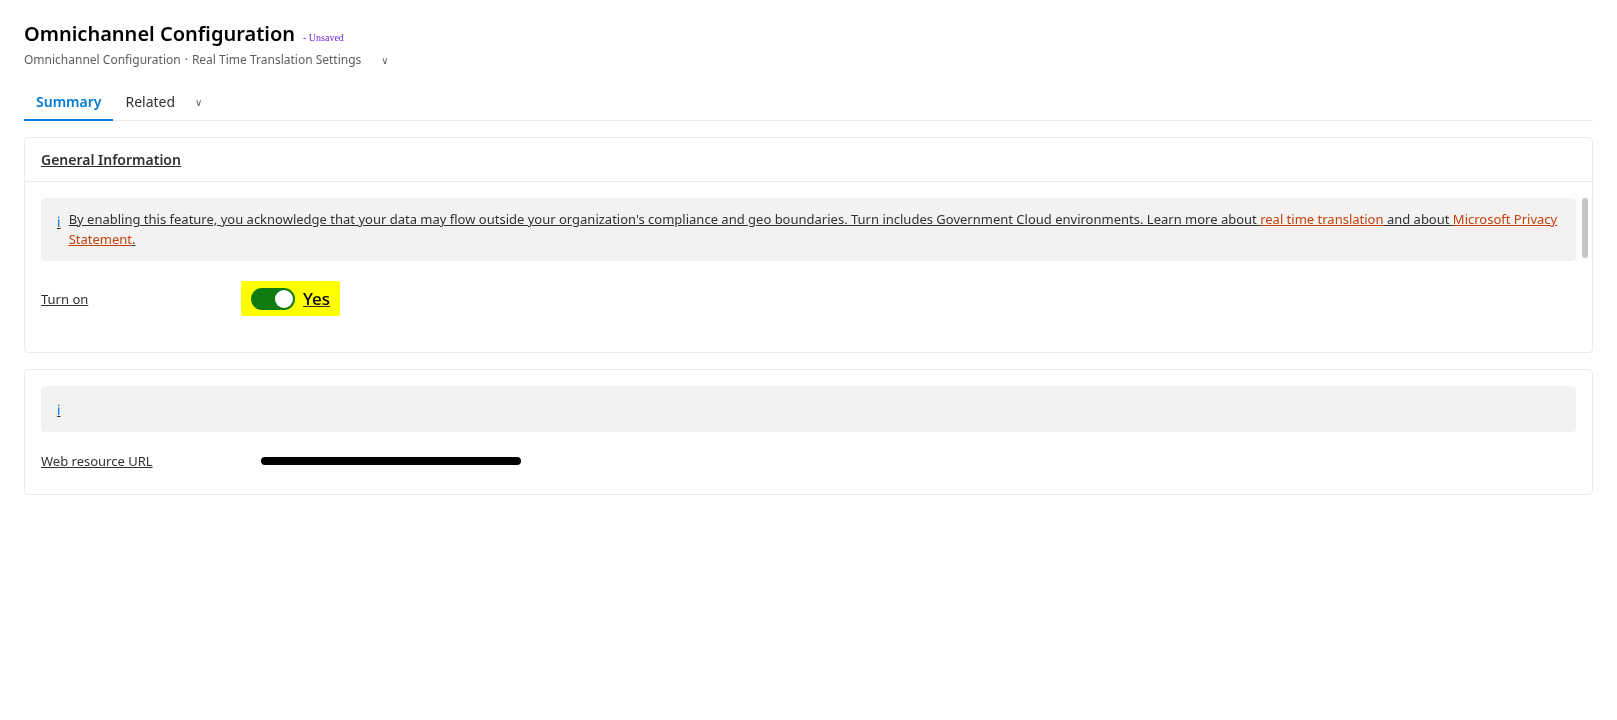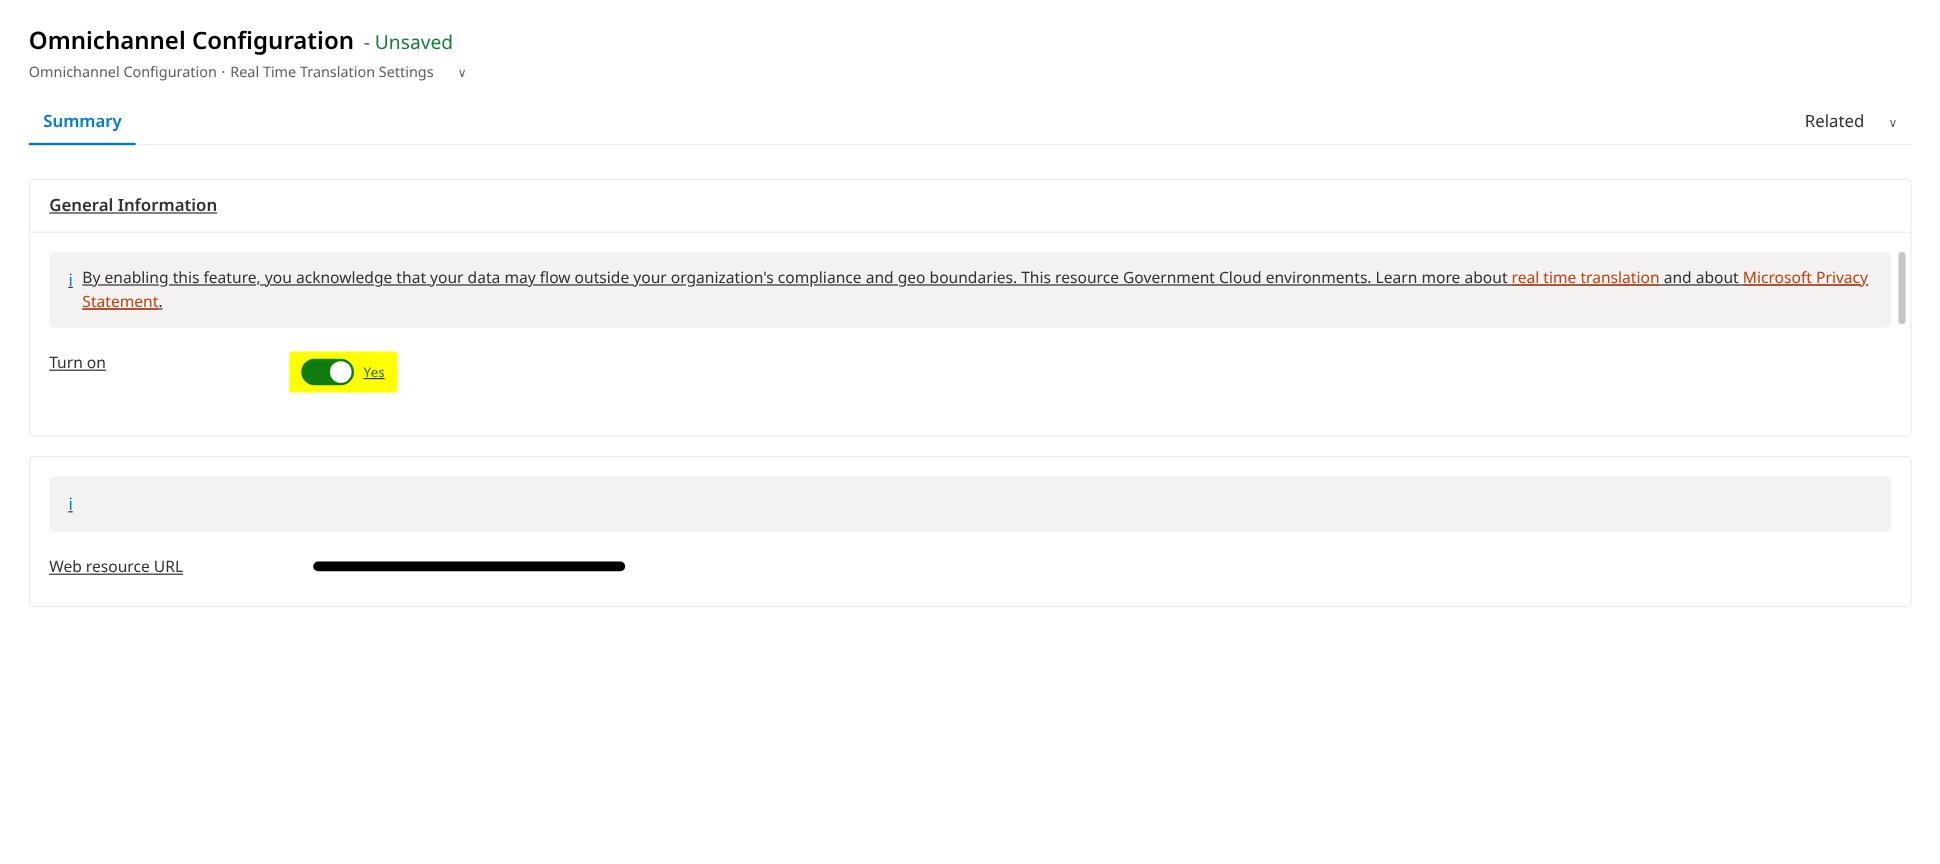--- a/index.html
+++ b/index.html
@@ -18,23 +18,24 @@
       align-items: baseline;
       gap: 8px;
       margin-bottom: 4px;
     }
     .page-title {
       font-size: 20px;
       font-weight: 600;
       color: #000;
     }
     .unsaved-badge {
-      font-size: 16px;
-      color: #15803d;
+      font-size: 10px;
+      color: #6d28d9;
       font-weight: 400;
+      font-family: Liberation Serif, serif;
     }
     .breadcrumb {
       display: flex;
       align-items: center;
       gap: 4px;
       font-size: 12px;
       color: #605e5c;
       margin-bottom: 16px;
     }
     .breadcrumb-separator {
@@ -48,22 +49,21 @@
     }
     .chevron-icon {
       font-size: 10px;
       color: #605e5c;
     }
     
     .tabs-row {
       display: flex;
       align-items: flex-end;
       border-bottom: 1px solid #edebe9;
-      margin-bottom: 12px;
-      justify-content: space-between;
+      margin-bottom: 0;
     }
     .tab {
       padding: 8px 12px;
       font-size: 14px;
       font-weight: 400;
       cursor: pointer;
       position: relative;
       color: #323130;
       border-bottom: 2px solid transparent;
       margin-bottom: -1px;
@@ -132,20 +132,21 @@
       right: 4px;
       top: 16px;
       width: 6px;
       height: 60px;
       background: #c8c6c4;
       border-radius: 3px;
     }
     
     .form-field {
       display: flex;
+      align-items: center;
       margin-bottom: 20px;
     }
     .field-label {
       width: 200px;
       font-size: 13px;
       color: #323130;
       flex-shrink: 0;
     }
     .field-value {
       display: flex;
@@ -173,23 +174,23 @@
       width: 18px;
       height: 18px;
       background: #fff;
       border-radius: 50%;
       position: absolute;
       top: 2px;
       right: 2px;
       transition: right 0.2s;
     }
     .toggle-label {
-      font-size: 11px;
+      font-size: 17px;
       font-weight: 500;
-      color: #4d7c0f;
+      color: #000000;
     }
     
     .language-highlight {
       background: #ffff00;
       padding: 8px 14px;
       font-size: 14px;
       font-weight: 600;
       color: #000;
       border-radius: 2px;
       cursor: pointer;
@@ -241,21 +242,21 @@
 
     <div class="section-card">
       <div class="section-header">General Information</div>
       <div class="section-body">
 
         <div class="scroll-indicator"></div>
 
         <div class="info-notice">
           <span class="info-icon">ℹ</span>
           <span>
-            <span>By enabling this feature, you acknowledge that your data may flow outside your organization's compliance and geo boundaries. This resource Government Cloud environments. Learn more about </span><a class="info-link">real time translation</a><span> and about </span><a class="info-link">Microsoft Privacy Statement</a><span>.</span>
+            <span>By enabling this feature, you acknowledge that your data may flow outside your organization's compliance and geo boundaries. Turn includes Government Cloud environments. Learn more about </span><a class="info-link">real time translation</a><span> and about </span><a class="info-link">Microsoft Privacy Statement</a><span>.</span>
           </span>
         </div>
 
         <div class="form-field">
           <div class="field-label">Turn on</div>
           <div class="field-value">
             <div class="toggle-container">
               <div class="toggle-track">
                 <div class="toggle-thumb"></div>
               </div>

